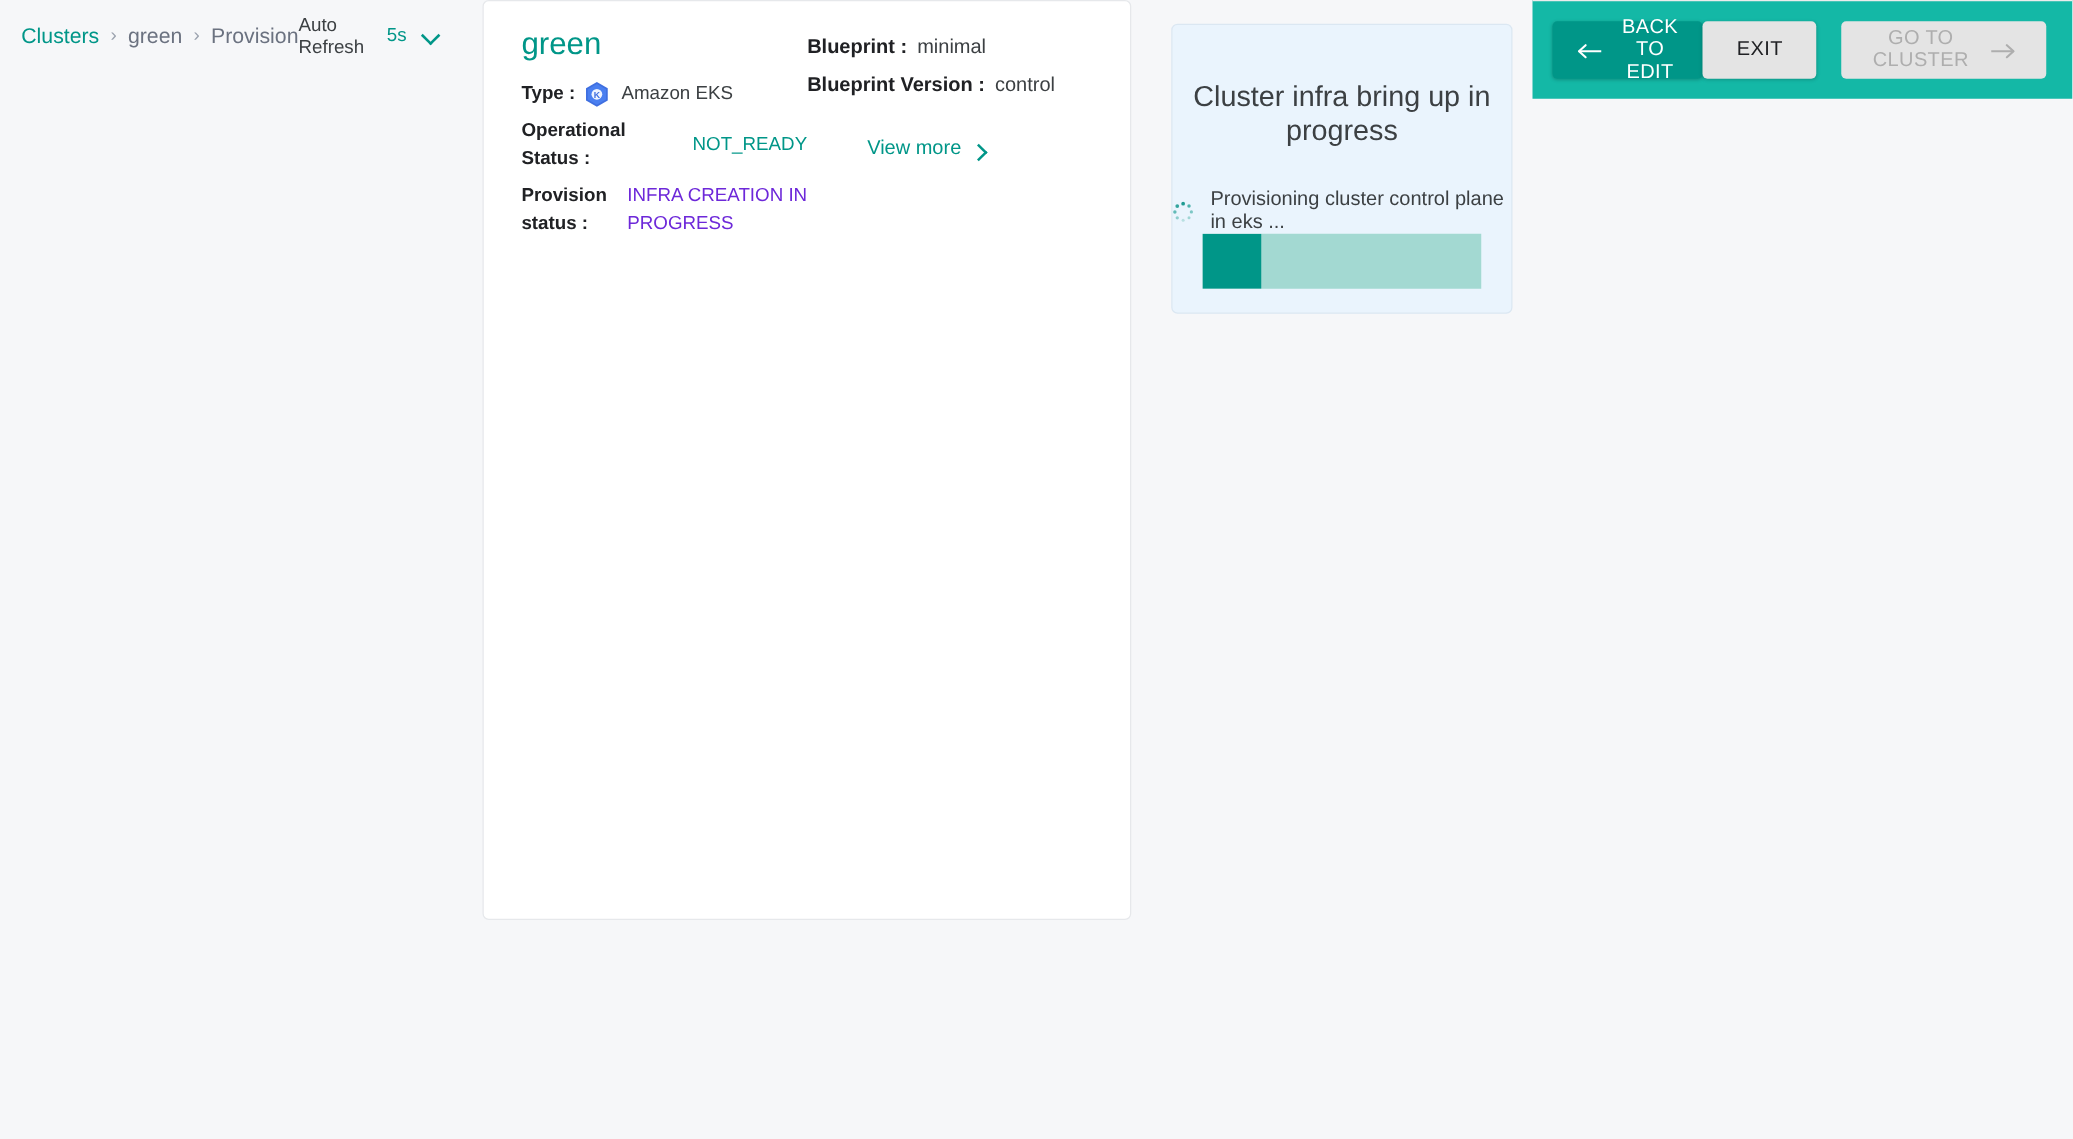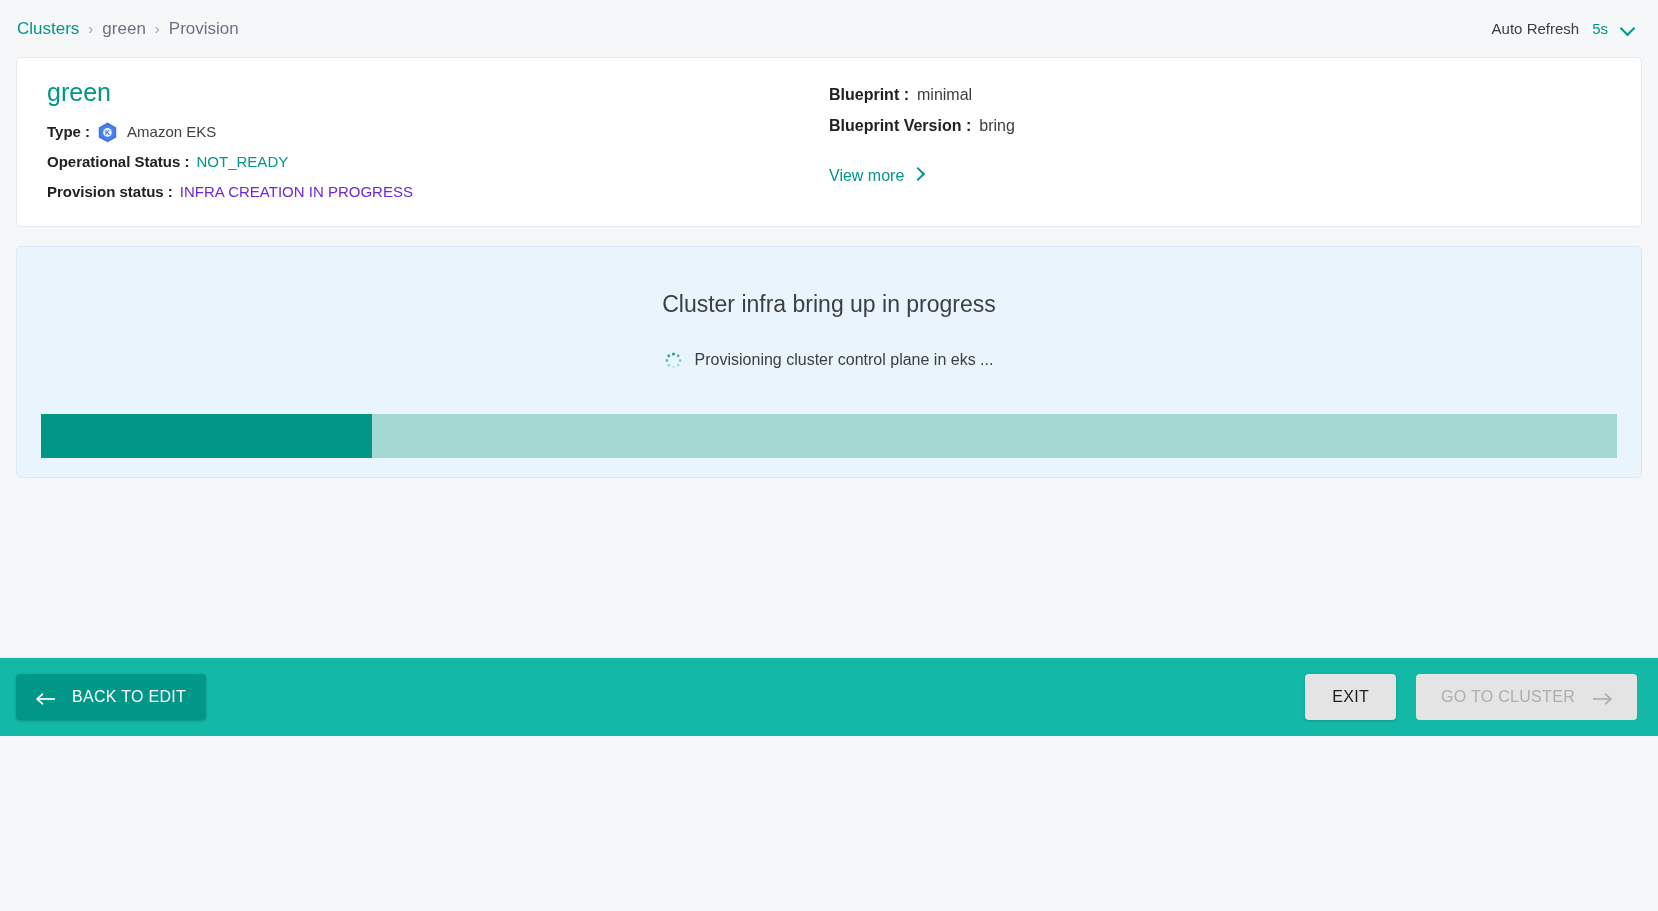--- a/index.html
+++ b/index.html
@@ -2,21 +2,21 @@
 <html><head>
 <meta charset="utf-8">
 <style>
   * { box-sizing: border-box; margin: 0; padding: 0; }
   html, body {
     width: 1658px; height: 911px;
     font-family: "Liberation Sans", sans-serif;
     background: #f6f7f9;
     overflow: hidden;
   }
-  .page { position: relative; width: 1658px; height: 736px; display: flex; flex-direction: column; }
+  .page { position: relative; width: 1658px; height: 736px; display: flex; flex-direction: row; }
 
   
   .topbar {
     height: 57px; flex: 0 0 57px;
     display: flex; align-items: center; justify-content: space-between;
     padding: 0 22px 0 17px;
     background: #f6f7f9;
   }
   .breadcrumb { display: flex; align-items: center; font-size: 17px; }
   .crumb-link { color: #009688; cursor: pointer; }
@@ -61,22 +61,22 @@
   .eks-icon {
     width: 19px; height: 21px; margin-left: 8px; margin-right: 3px;
     flex: 0 0 19px; position: relative; display: inline-block;
   }
 
   .kv-right { display: flex; align-items: baseline; font-size: 16px; margin-bottom: 13px; }
   .kv-right .kv-key { font-weight: bold; color: #202124; }
   .kv-right .kv-val { color: #3c4043; margin-left: 8px; }
 
   .view-more {
-    display: inline-flex; align-items: flex-start; gap: 9px;
-    color: #009688; font-size: 16px; margin-top: 19px; cursor: pointer;
+    display: inline-flex; align-items: flex-end; gap: 9px;
+    color: #009688; font-size: 16px; margin-top: 19px; cursor: pointer; margin-left: 48px;
   }
   .view-more .arrow { position: relative; width: 11px; height: 13px; display: inline-block; }
   .view-more .arrow::before {
     content: ""; position: absolute; left: 0; top: 2px;
     width: 8px; height: 8px;
     border-right: 2px solid #009688; border-top: 2px solid #009688;
     transform: rotate(45deg);
   }
 
   
@@ -199,21 +199,21 @@
       </div>
     </div>
 
     <div class="card-right">
       <div class="kv-right">
         <span class="kv-key">Blueprint :</span>
         <span class="kv-val">minimal</span>
       </div>
       <div class="kv-right">
         <span class="kv-key">Blueprint Version :</span>
-        <span class="kv-val">bring</span>
+        <span class="kv-val">control</span>
       </div>
       <div class="view-more">
         <span>View more</span>
         <span class="arrow"></span>
       </div>
     </div>
 
   </div>
 
   <div class="panel">

